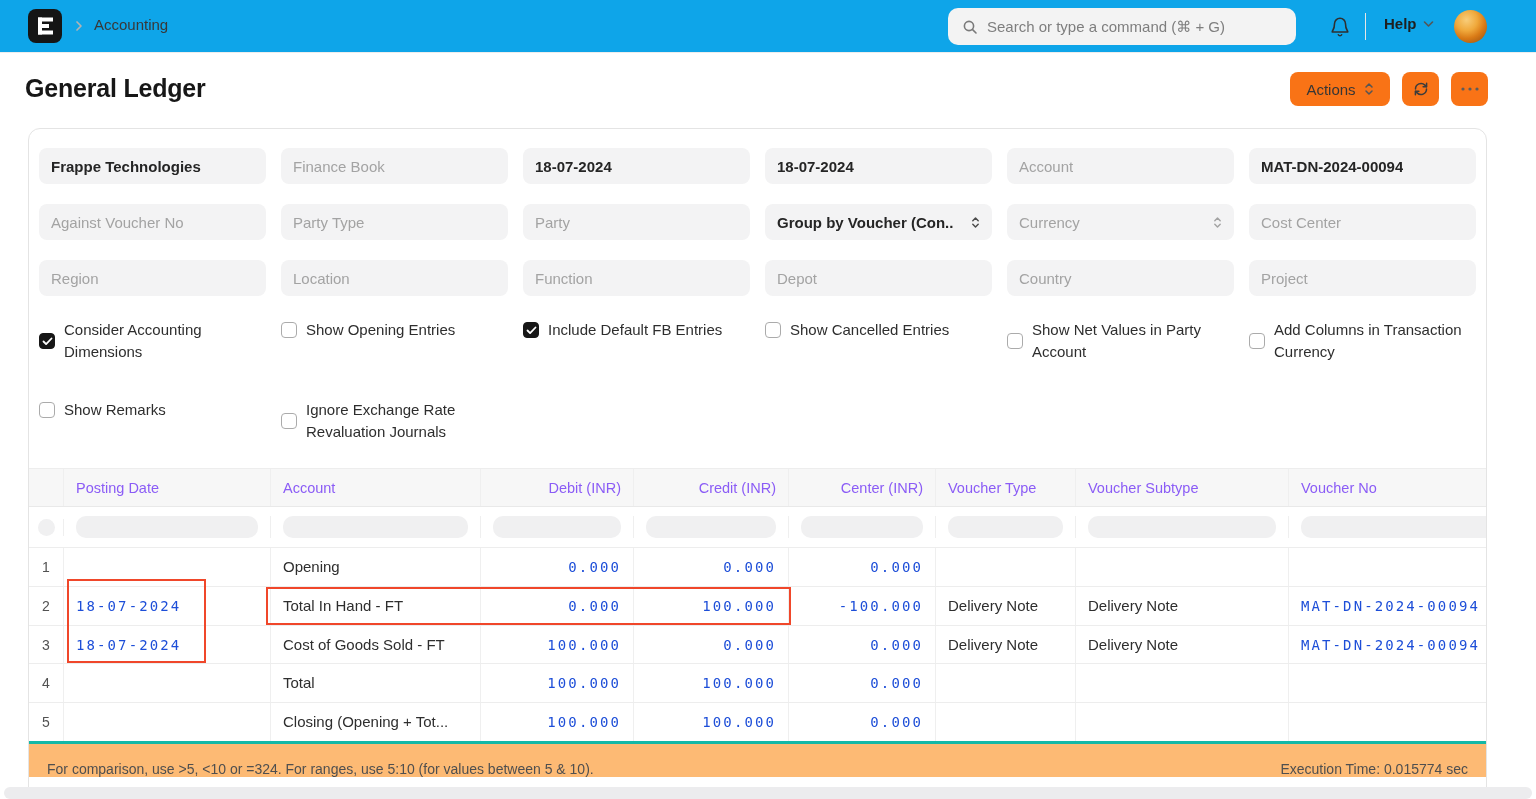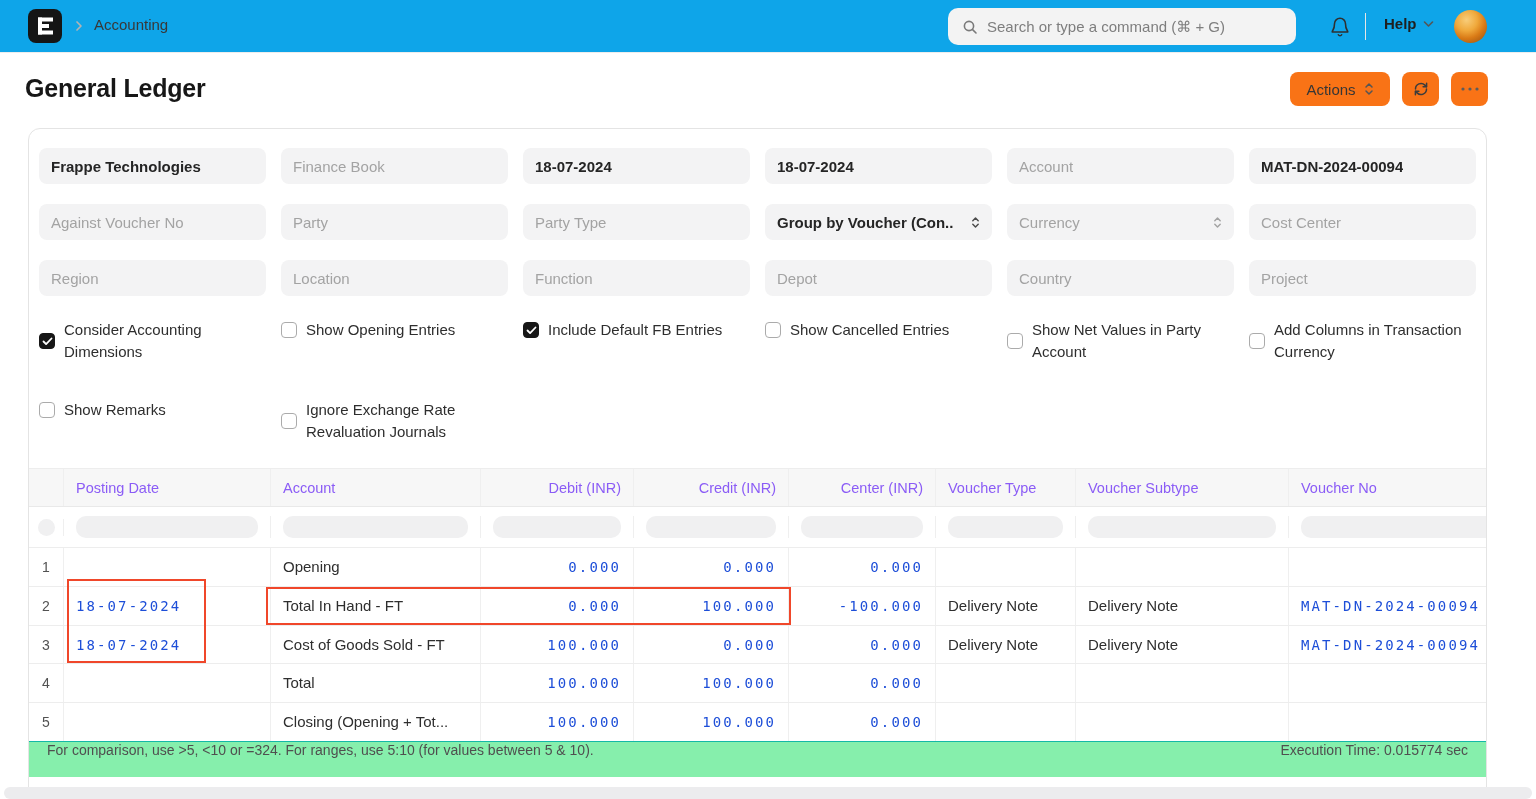--- a/index.html
+++ b/index.html
@@ -69,21 +69,21 @@
   #t-filter { height:41px; background:#fff; border-bottom:1px solid #ededed; align-items:center; }
   .pill { height:22px; background:#f0f0f1; border-radius:10px; width:100%; }
   .pill-dot { width:17px; height:17px; border-radius:50%; background:#f0f0f1; margin:0 auto; }
   #t-body .t-row { height:38.8px; border-bottom:1px solid #ededed; background:#fff; }
   #t-body .t-cell { line-height:38.8px; }
   #t-body .c0 { color:#525252; font-size:14px; }
   .mono { font-family:"DejaVu Sans Mono", monospace; font-size:14px; letter-spacing:2.1px; color:#1d4ed8; }
 
   
   #report-footer { position:absolute; left:0; top:612px; width:1457px; height:36px;
-    border-top:1px solid #14b8a6; background:#86efac; display:flex; align-items:flex-start;
+    border-top:3px solid #14b8a6; background:#fdba74; display:flex; align-items:flex-end;
     justify-content:space-between; padding:0 18px; font-size:14px; color:#4f4f4f; }
 
   
   .hl-box { position:absolute; border:2px solid #f0472a; pointer-events:none; }
   #hl-dates { left:38px; top:450px; width:139px; height:84px; }
   #hl-stock { left:237px; top:458px; width:525px; height:38px; }
 
   
   #bottom-band { position:absolute; left:4px; top:787px; width:1528px; height:12px;
     background:#ececee; border-radius:7px; }
@@ -178,24 +178,24 @@
       <div class="filter-input">
         <span class="fi-text ph">Account</span>
       </div>
       <div class="filter-input">
         <span class="fi-text">MAT-DN-2024-00094</span>
       </div>
       <div class="filter-input">
         <span class="fi-text ph">Against Voucher No</span>
       </div>
       <div class="filter-input">
+        <span class="fi-text ph">Party Type</span>
+      </div>
+      <div class="filter-input">
         <span class="fi-text ph">Party</span>
-      </div>
-      <div class="filter-input">
-        <span class="fi-text ph">Party Type</span>
       </div>
       <div class="filter-input">
         <span class="fi-text">Group by Voucher (Con..</span>
         <svg class="fi-caret" width="9" height="13" viewBox="0 0 10 14" fill="none" stroke="#4a4a4a" stroke-width="1.6" stroke-linecap="round" stroke-linejoin="round">
           <path d="M2 5l3-3 3 3"></path>
           <path d="M2 9l3 3 3-3"></path>
         </svg>
       </div>
       <div class="filter-input">
         <span class="fi-text ph">Currency</span>

